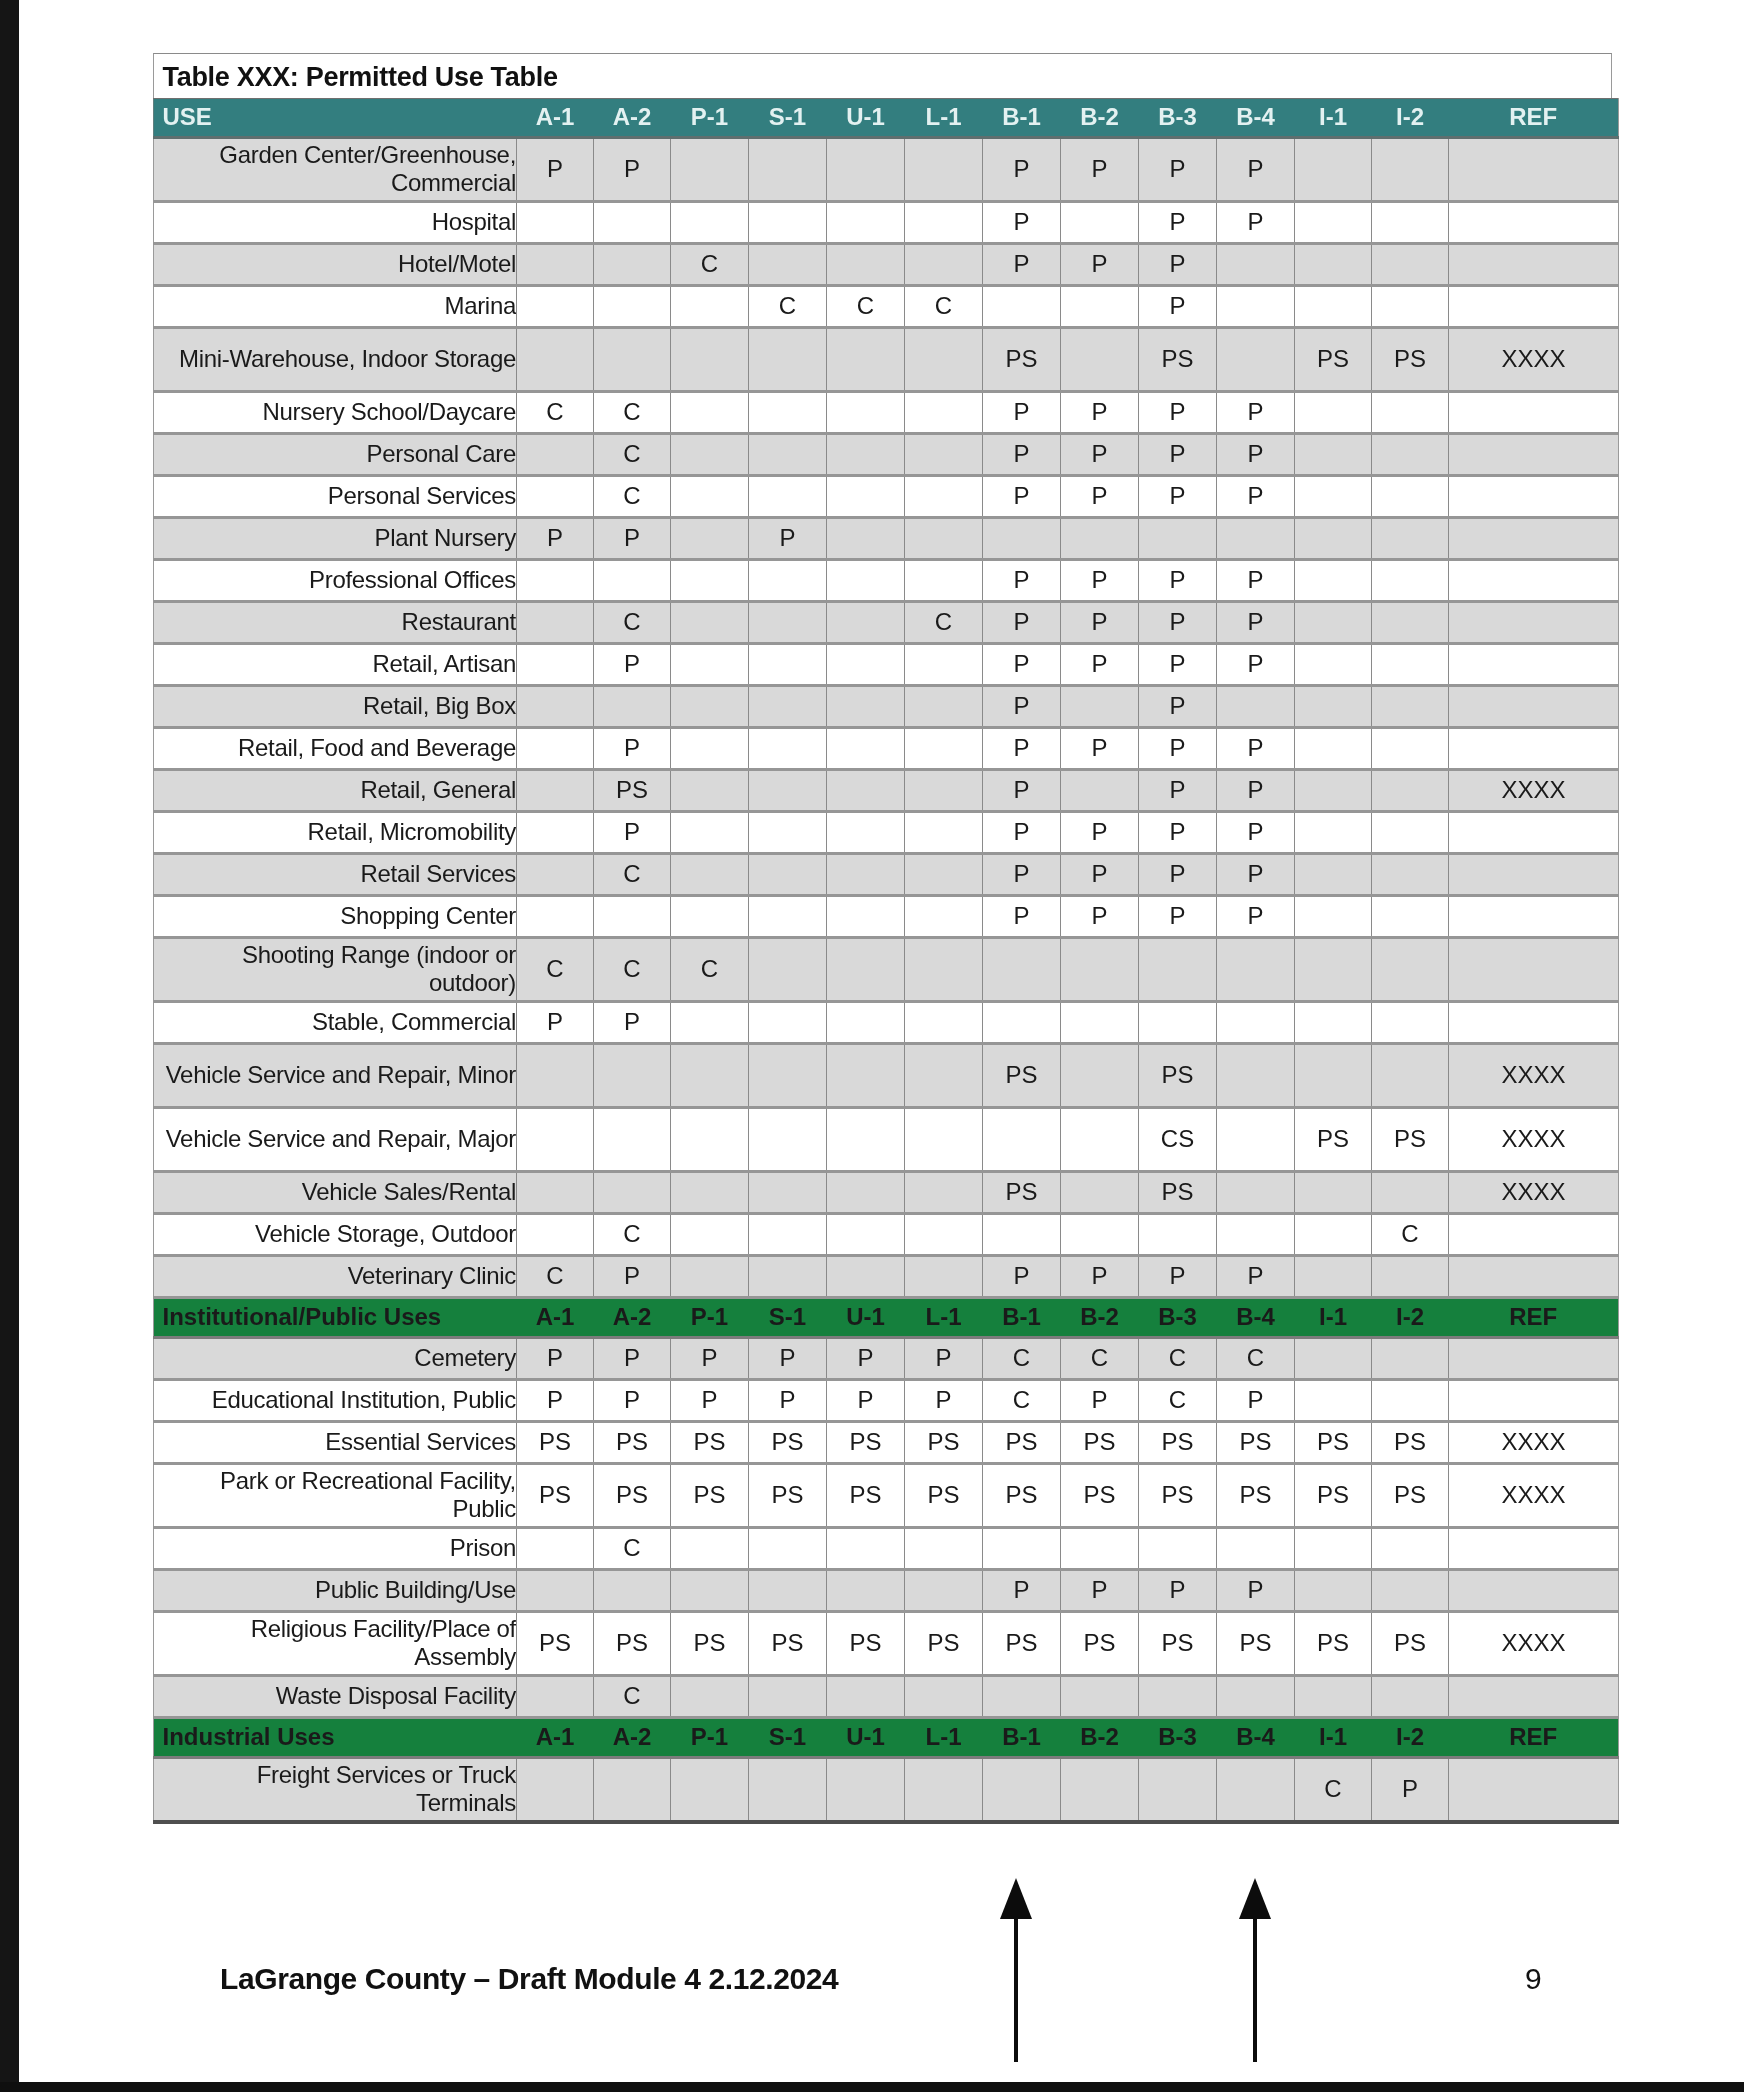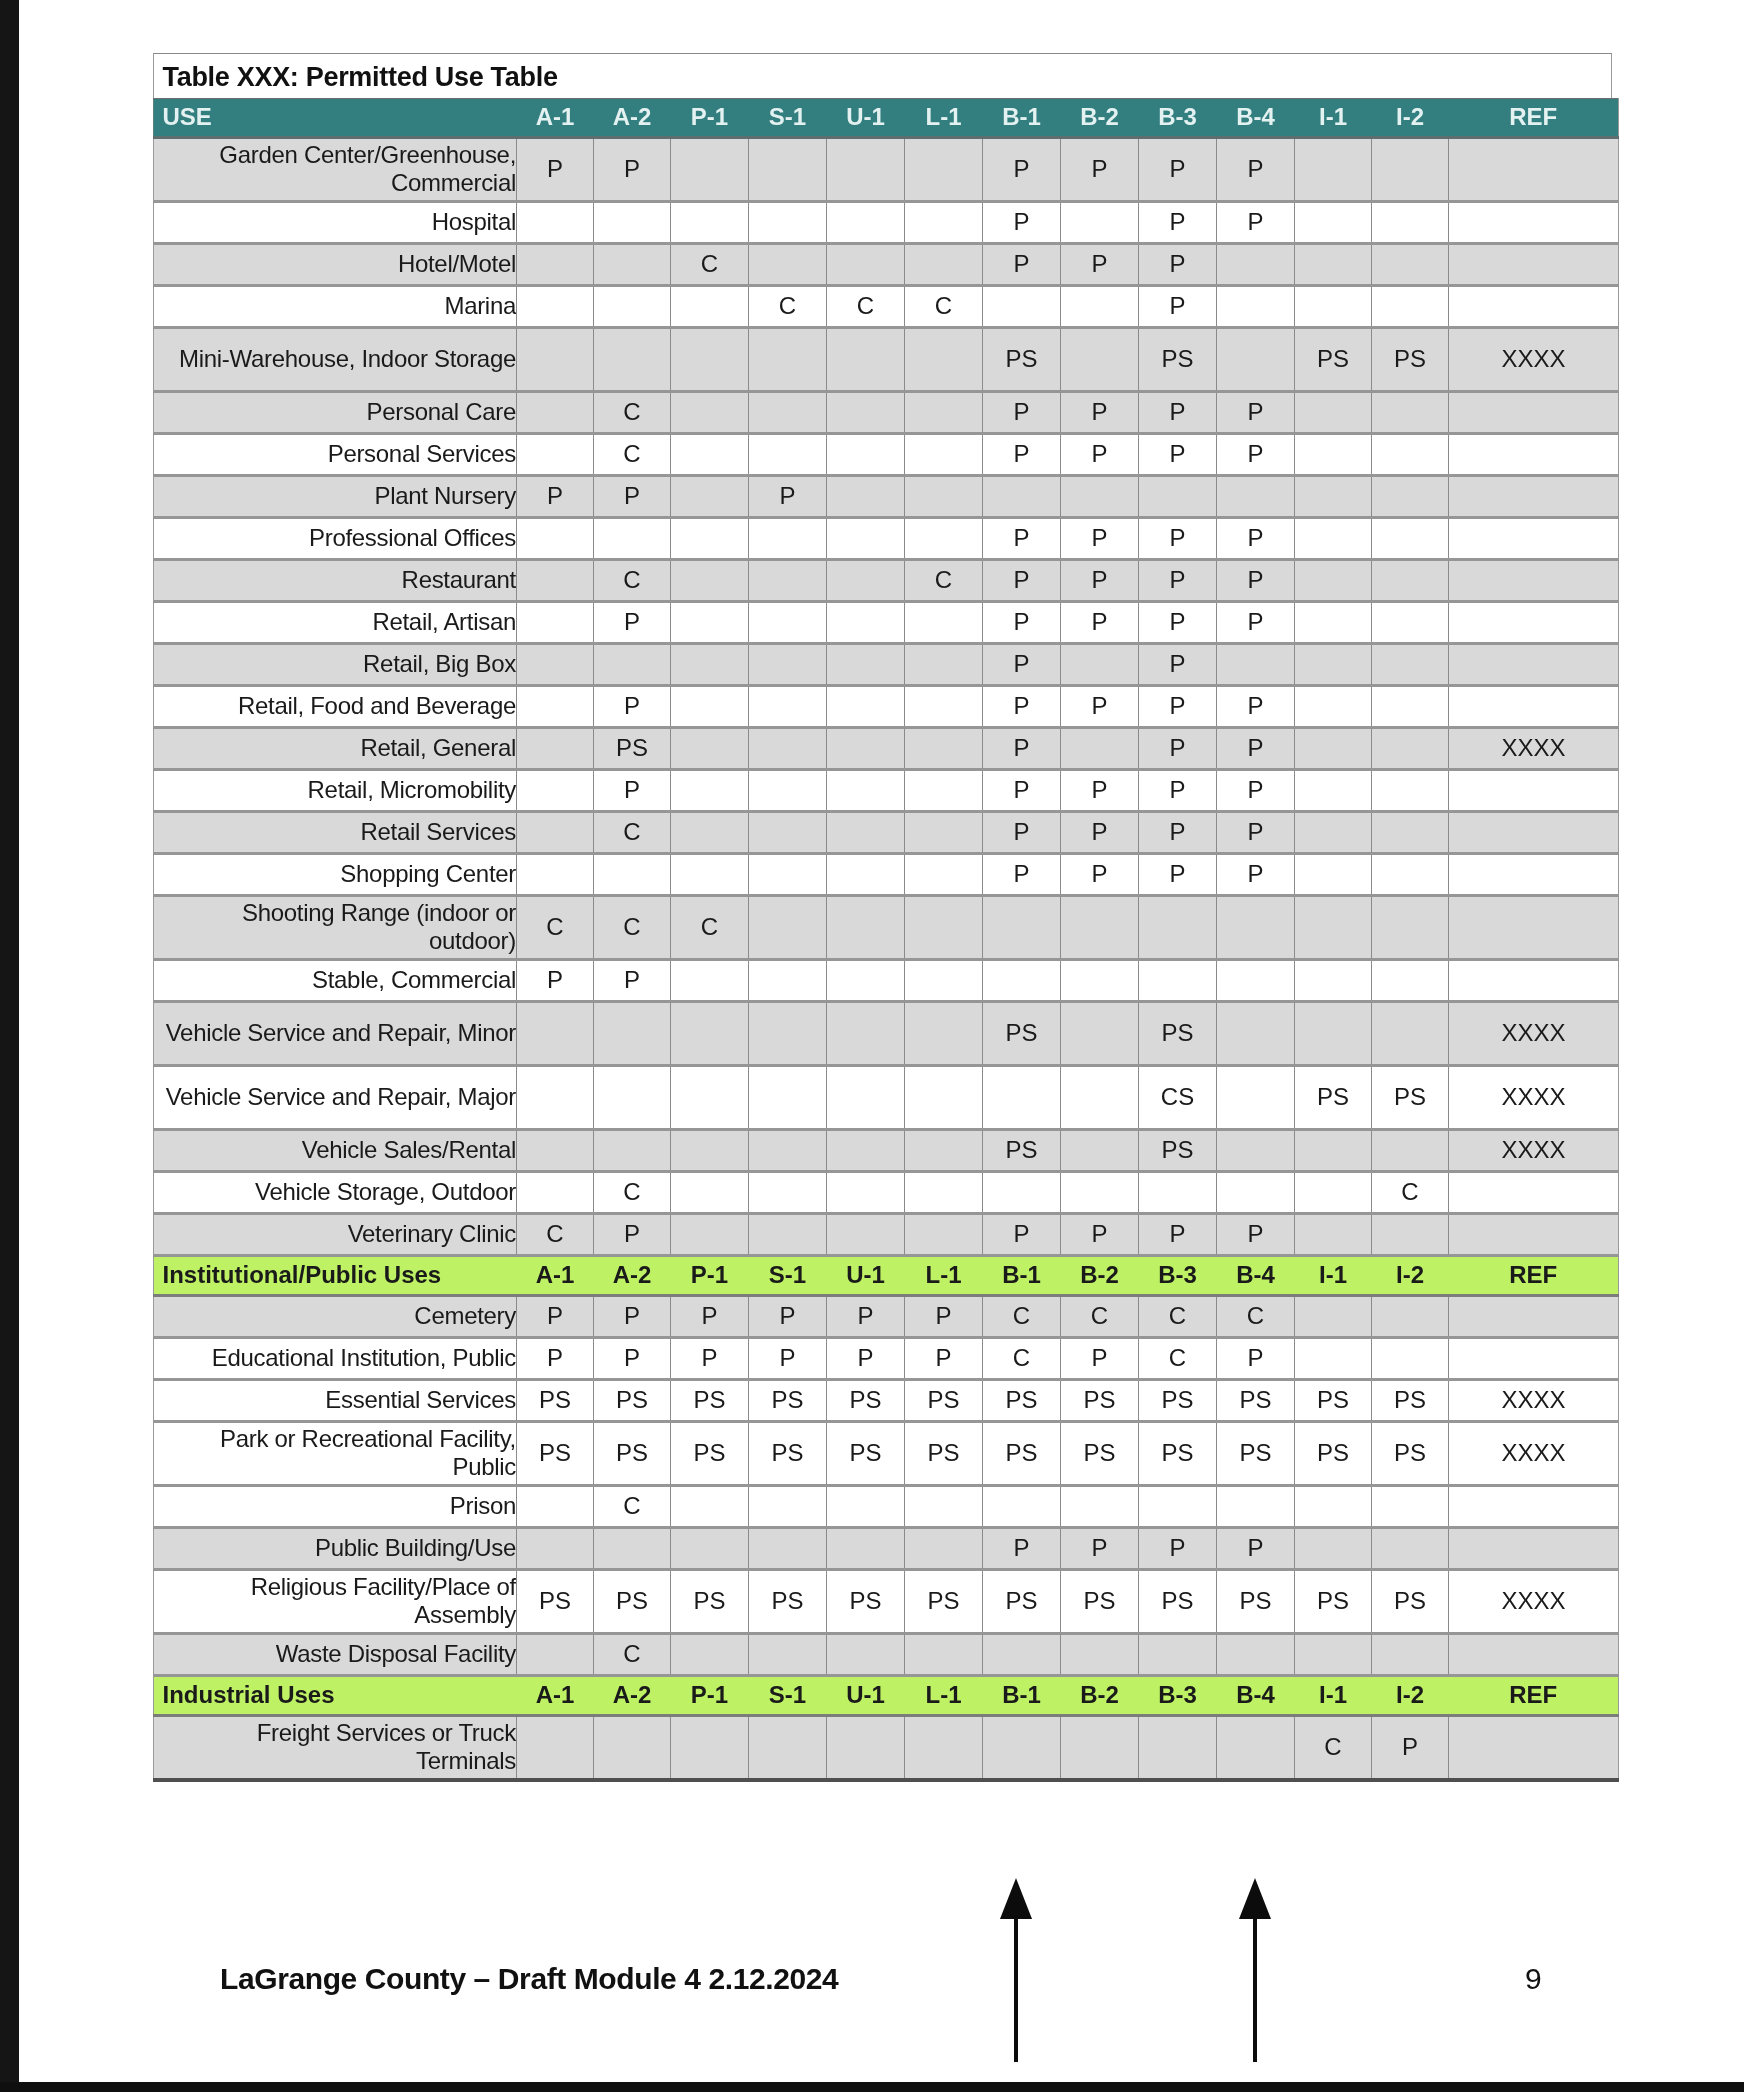--- a/index.html
+++ b/index.html
@@ -48,21 +48,21 @@
     color:#e3f1f1;
     font-weight:bold;
     height:37px;
     border-left:none;
     border-top:1.7px solid #6f6f6f;
     border-bottom:3.4px solid #5f6f6f;
   }
   tr.head-row th:first-child{text-align:left;padding-left:8.5px;border-left:1.7px solid #5f7f7f;}
 
   tr.section-row td{
-    background:#bef264;
+    background:#15803d;
     font-weight:bold;
     height:37px;
     border-left:none;
     border-top:3.4px solid #7c7c7c;
     border-bottom:3.4px solid #7c7c7c;
   }
   tr.section-row td:first-child{text-align:left;padding-left:8.5px;}
 
   tr.use-row td{height:39px;background:#ffffff;}
   tr.use-row.gray td{background:#d9d9d9;}
@@ -218,20 +218,36 @@
             <td></td>
             <td></td>
             <td>PS</td>
             <td></td>
             <td>PS</td>
             <td></td>
             <td>PS</td>
             <td>PS</td>
             <td>XXXX</td>
           </tr>
+          <tr class="use-row">
+            <td class="use-cell">Nursery School/Daycare</td>
+            <td>C</td>
+            <td>C</td>
+            <td></td>
+            <td></td>
+            <td></td>
+            <td></td>
+            <td>P</td>
+            <td>P</td>
+            <td>P</td>
+            <td>P</td>
+            <td></td>
+            <td></td>
+            <td></td>
+          </tr>
           <tr class="use-row gray">
             <td class="use-cell">Personal Care</td>
             <td></td>
             <td>C</td>
             <td></td>
             <td></td>
             <td></td>
             <td></td>
             <td>P</td>
             <td>P</td>

